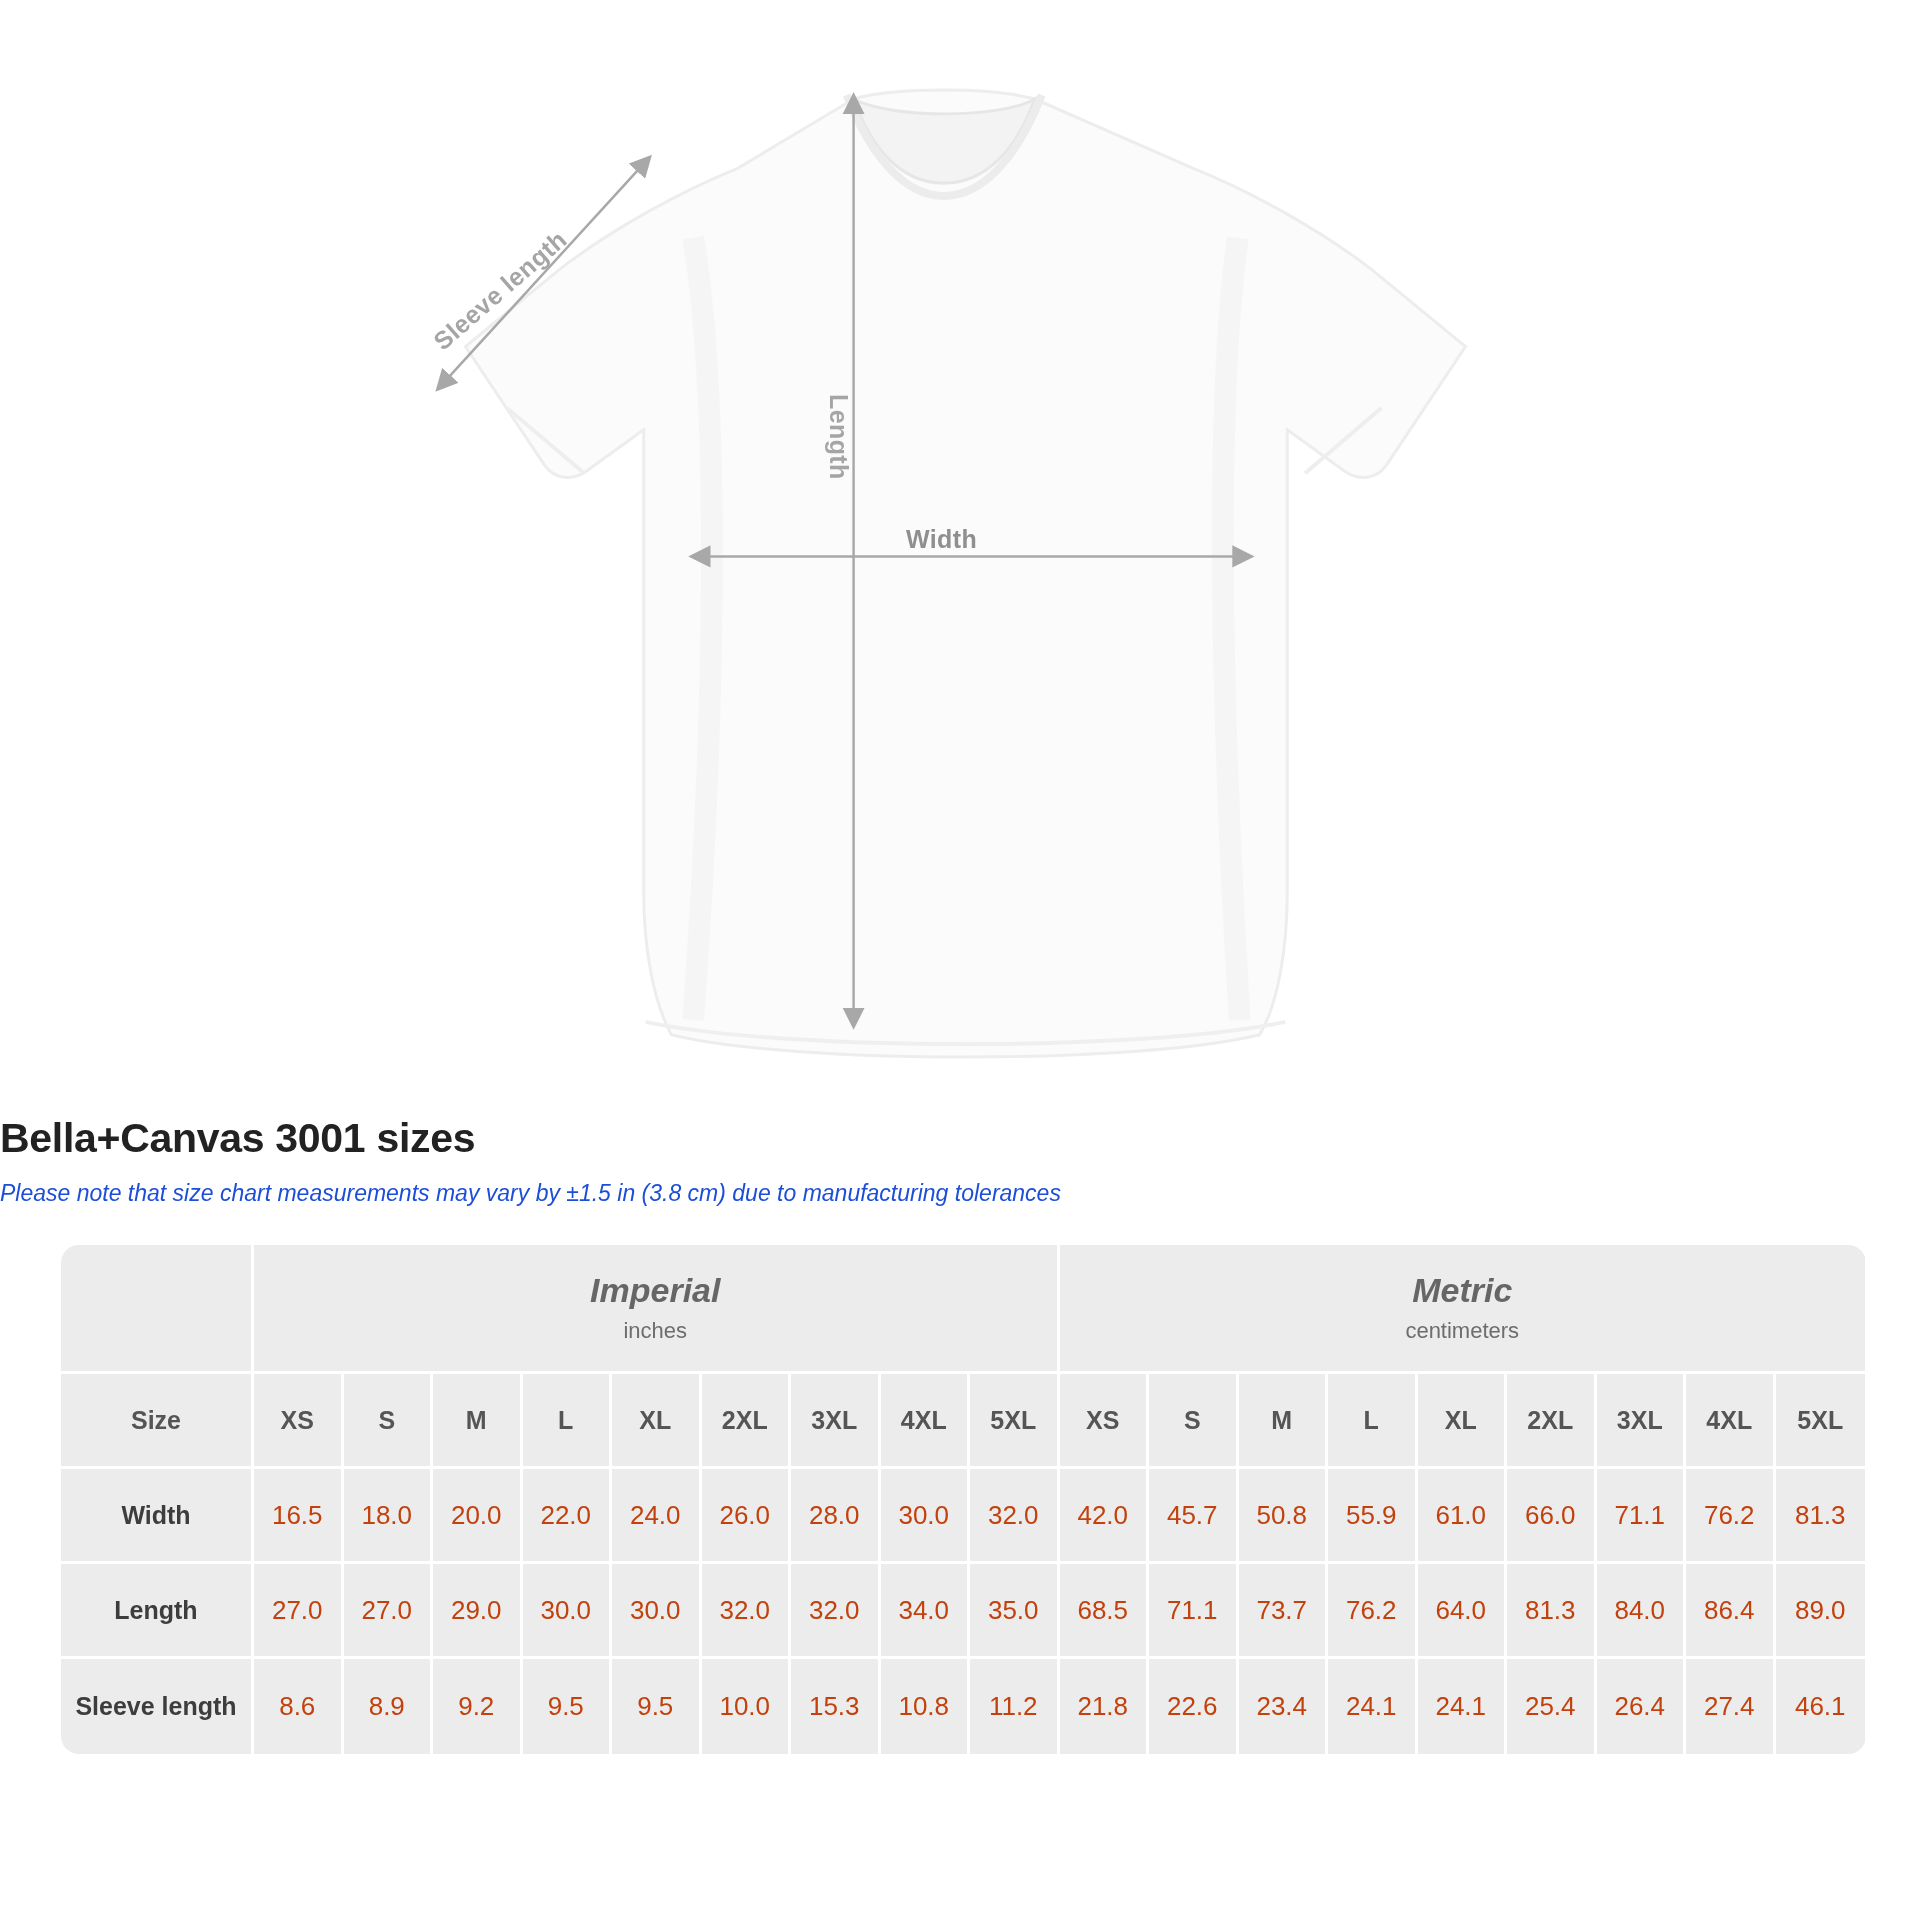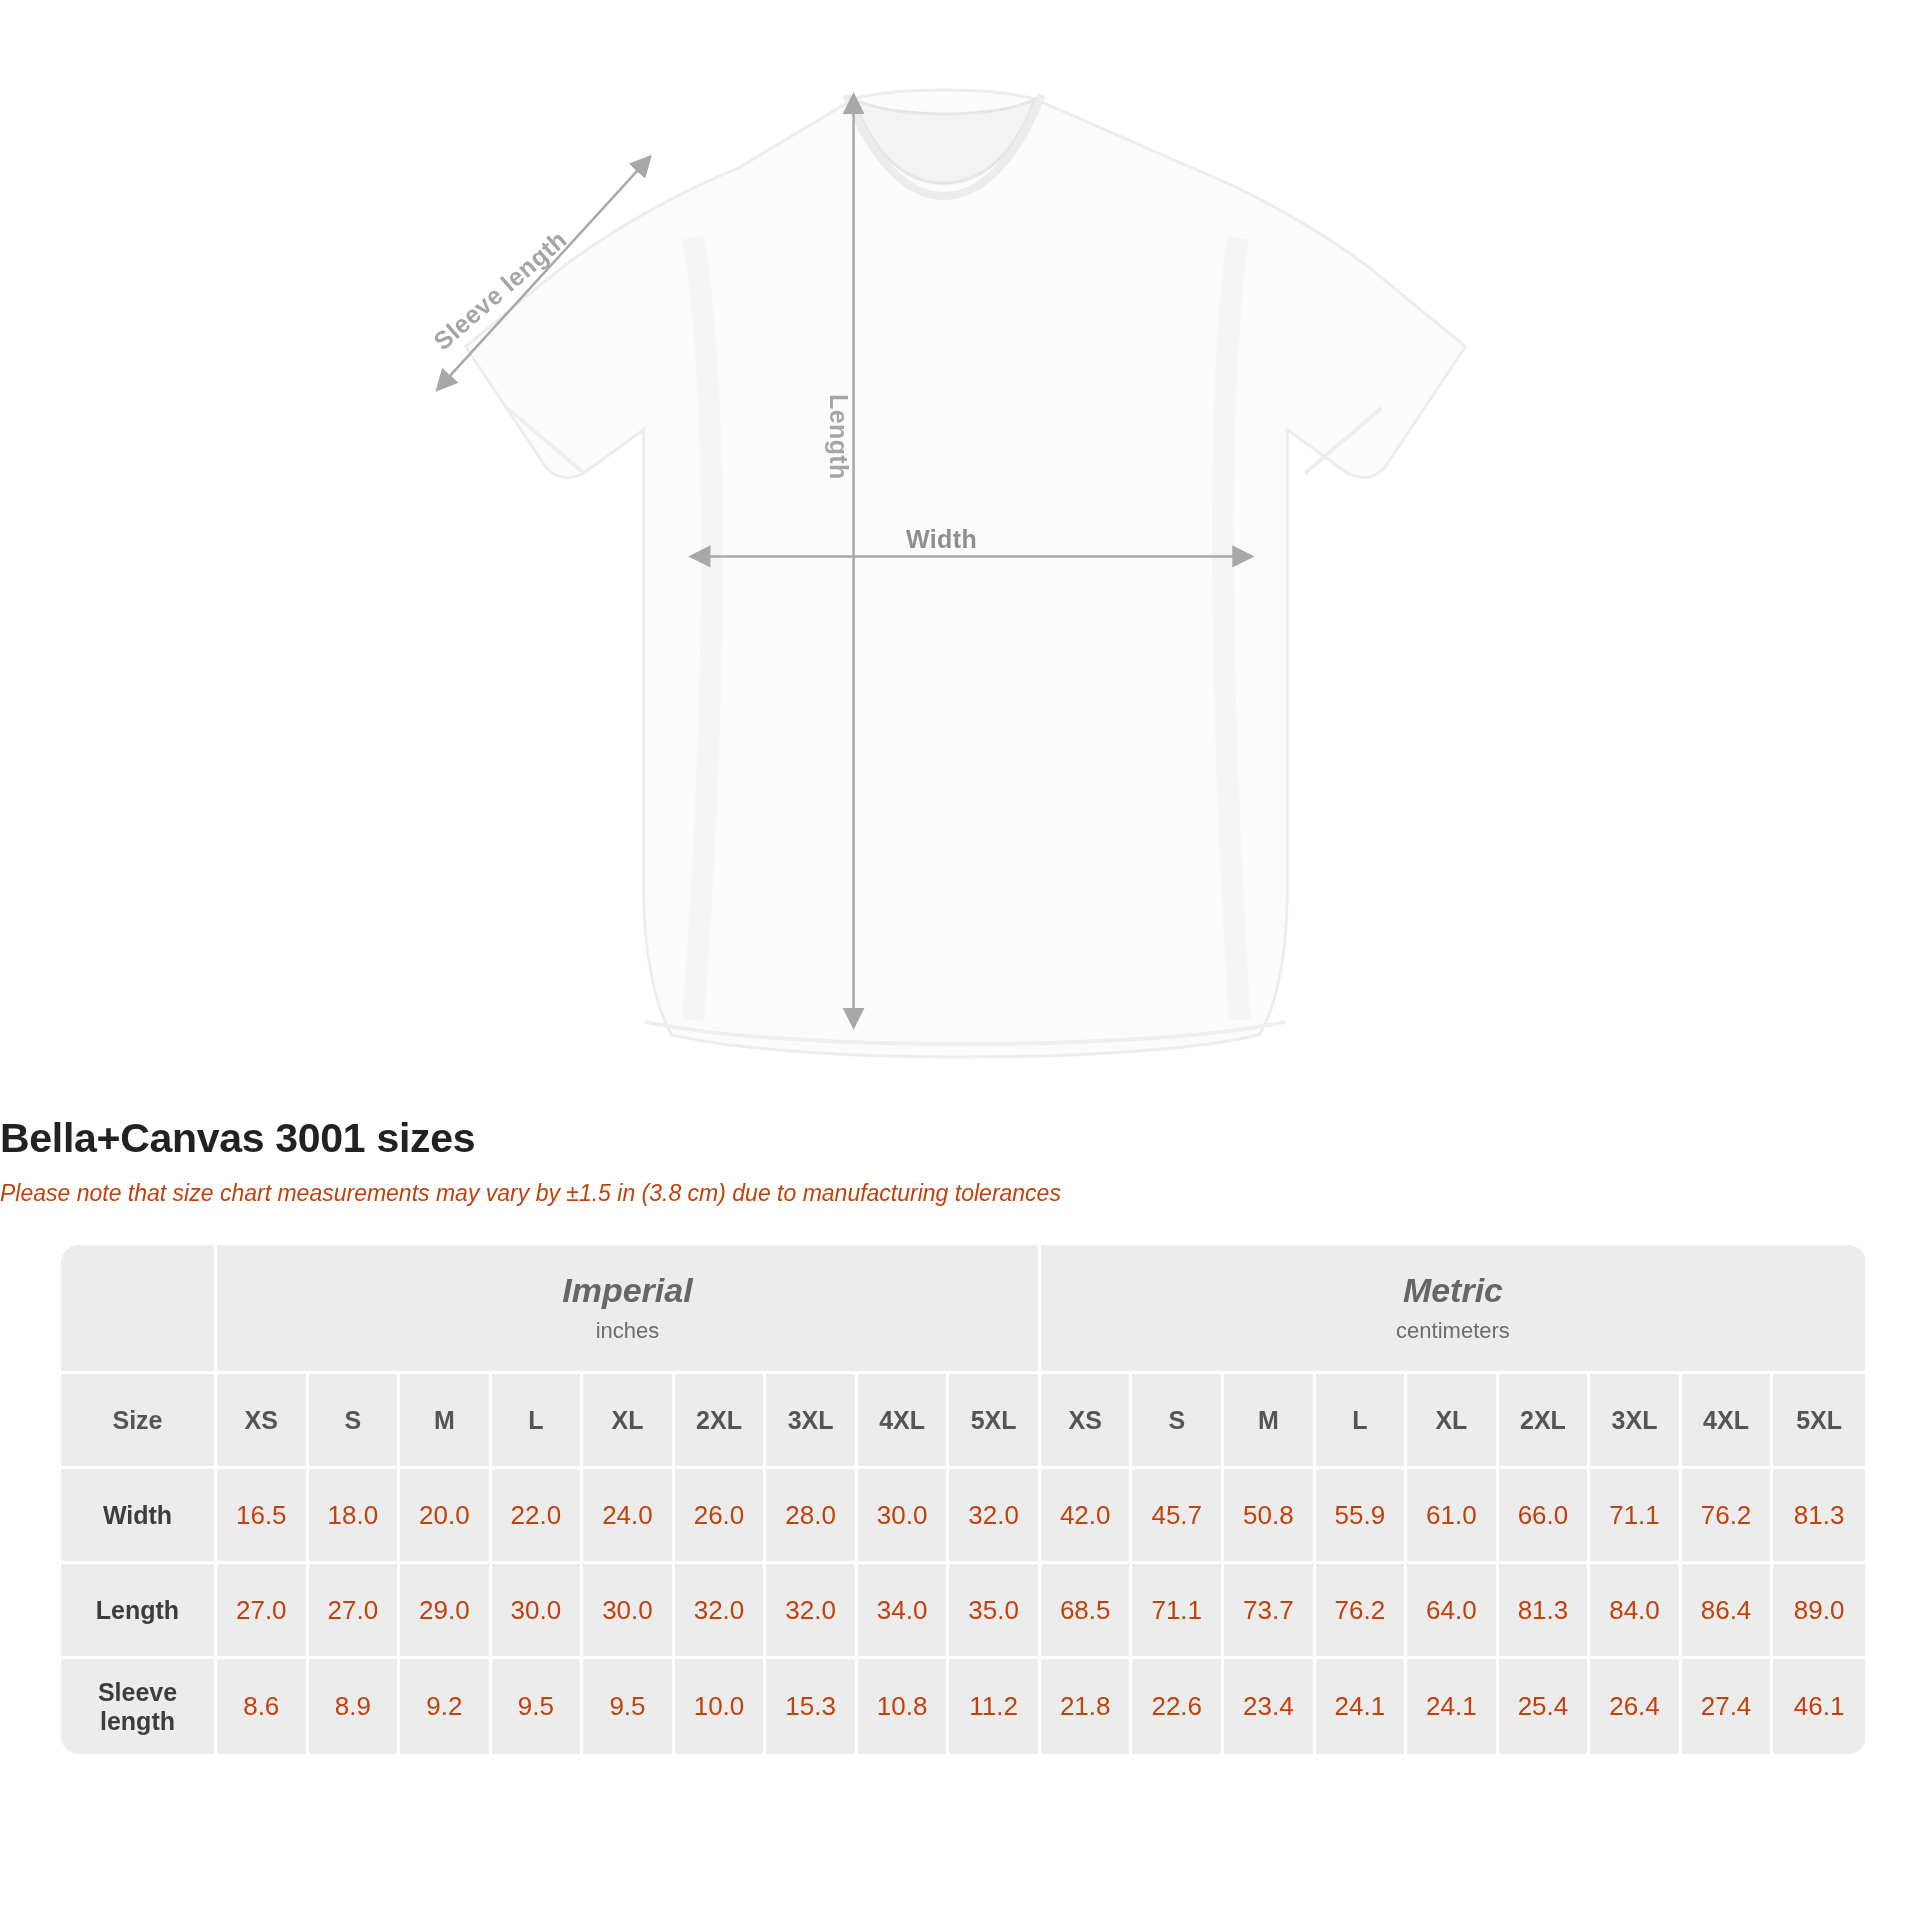--- a/index.html
+++ b/index.html
@@ -62,21 +62,21 @@
   }
   .chart-title {
     font-size: 41px;
     font-weight: bold;
     color: #222222;
     letter-spacing: -0.3px;
   }
   .chart-note {
     font-size: 23px;
     font-style: italic;
-    color: #c2410c;
+    color: #1d4ed8;
     margin-top: 18px;
   }
 
   
   .table-wrap {
     margin: 38px 61px 0 61px;
   }
   table.size-table {
     border-collapse: separate;
     border-spacing: 0;
@@ -110,21 +110,21 @@
     font-size: 34px;
     font-style: italic;
     font-weight: bold;
     color: #666666;
   }
   .unit-head .unit-sub {
     font-size: 22px;
     color: #6d6d6d;
     margin-top: 8px;
   }
-  .corner-cell { width: 156px; }
+  .corner-cell { width: 193px; }
 
   .head-row td { height: 95px; }
   .head-row .row-head,
   .head-row .col-head {
     font-size: 25px;
     font-weight: bold;
     color: #555555;
   }
 
   .data-row td { height: 95px; font-size: 26px; color: #c2410c; }

